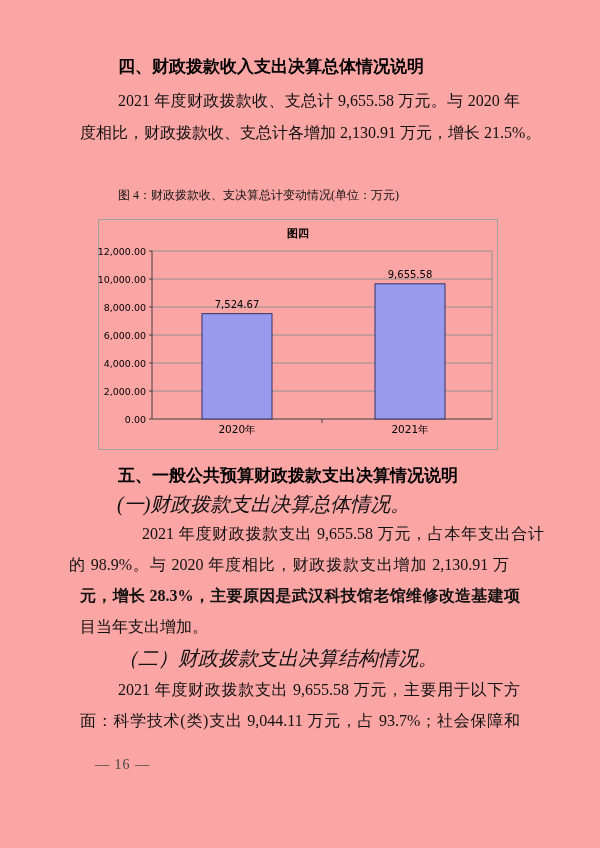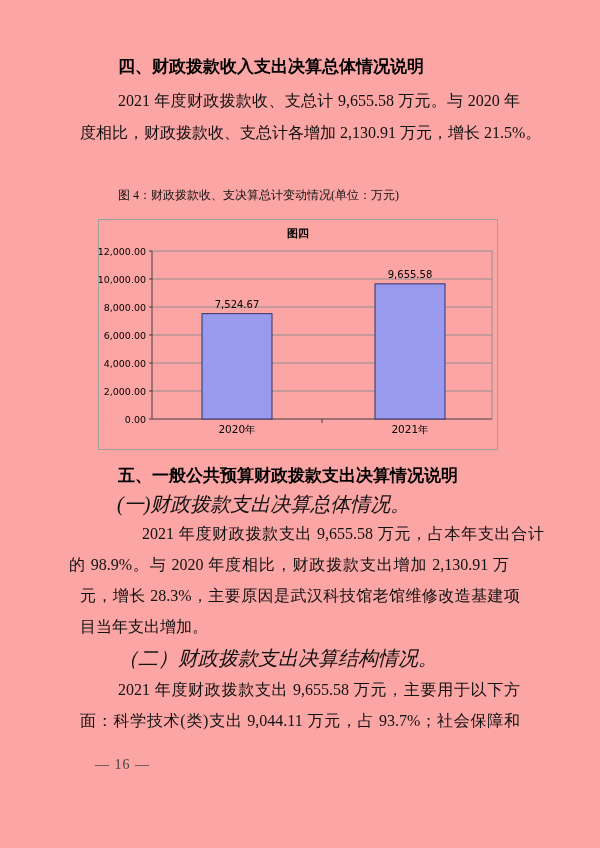--- a/index.html
+++ b/index.html
@@ -67,21 +67,21 @@
         <text x="312" y="214" text-anchor="middle" font-size="10.5" fill="#000">2021年</text>
       </svg>
   </div>
 
   <div class="abs h" style="left:118px;top:465px;">五、一般公共预算财政拨款支出决算情况说明</div>
 
   <div class="abs sub" style="left:117px;top:492px;">(一)财政拨款支出决算总体情况。</div>
 
   <div class="abs body-line jl" style="left:118px;top:524px;width:402px;margin-left:24px;">2021 年度财政拨款支出 9,655.58 万元，占本年支出合计</div>
   <div class="abs body-line jl" style="left:69px;top:555px;width:440px;">的 98.9%。与 2020 年度相比，财政拨款支出增加 2,130.91 万</div>
-  <div class="abs body-line jl" style="left:80px;top:586px;width:440px;">元，增长 28.3%，主要原因是武汉科技馆老馆维修改造基建项</div>
+  <div class="abs body-line jl" style="left:80px;top:586px;width:440px;font-weight:bold;">元，增长 28.3%，主要原因是武汉科技馆老馆维修改造基建项</div>
   <div class="abs sub" style="left:118px;top:646px;">（二）财政拨款支出决算结构情况。</div>
 
   <div class="abs body-line" style="left:80px;top:617px;width:440px;">目当年支出增加。</div>
 
   <div class="abs body-line jl" style="left:118px;top:680px;width:402px;">2021 年度财政拨款支出 9,655.58 万元，主要用于以下方</div>
   <div class="abs body-line jl" style="left:80px;top:711px;width:440px;">面：科学技术(类)支出 9,044.11 万元，占 93.7%；社会保障和</div>
 
   <div class="abs pageno" style="left:95px;top:756px;">— 16 —</div>
 </div>
 

